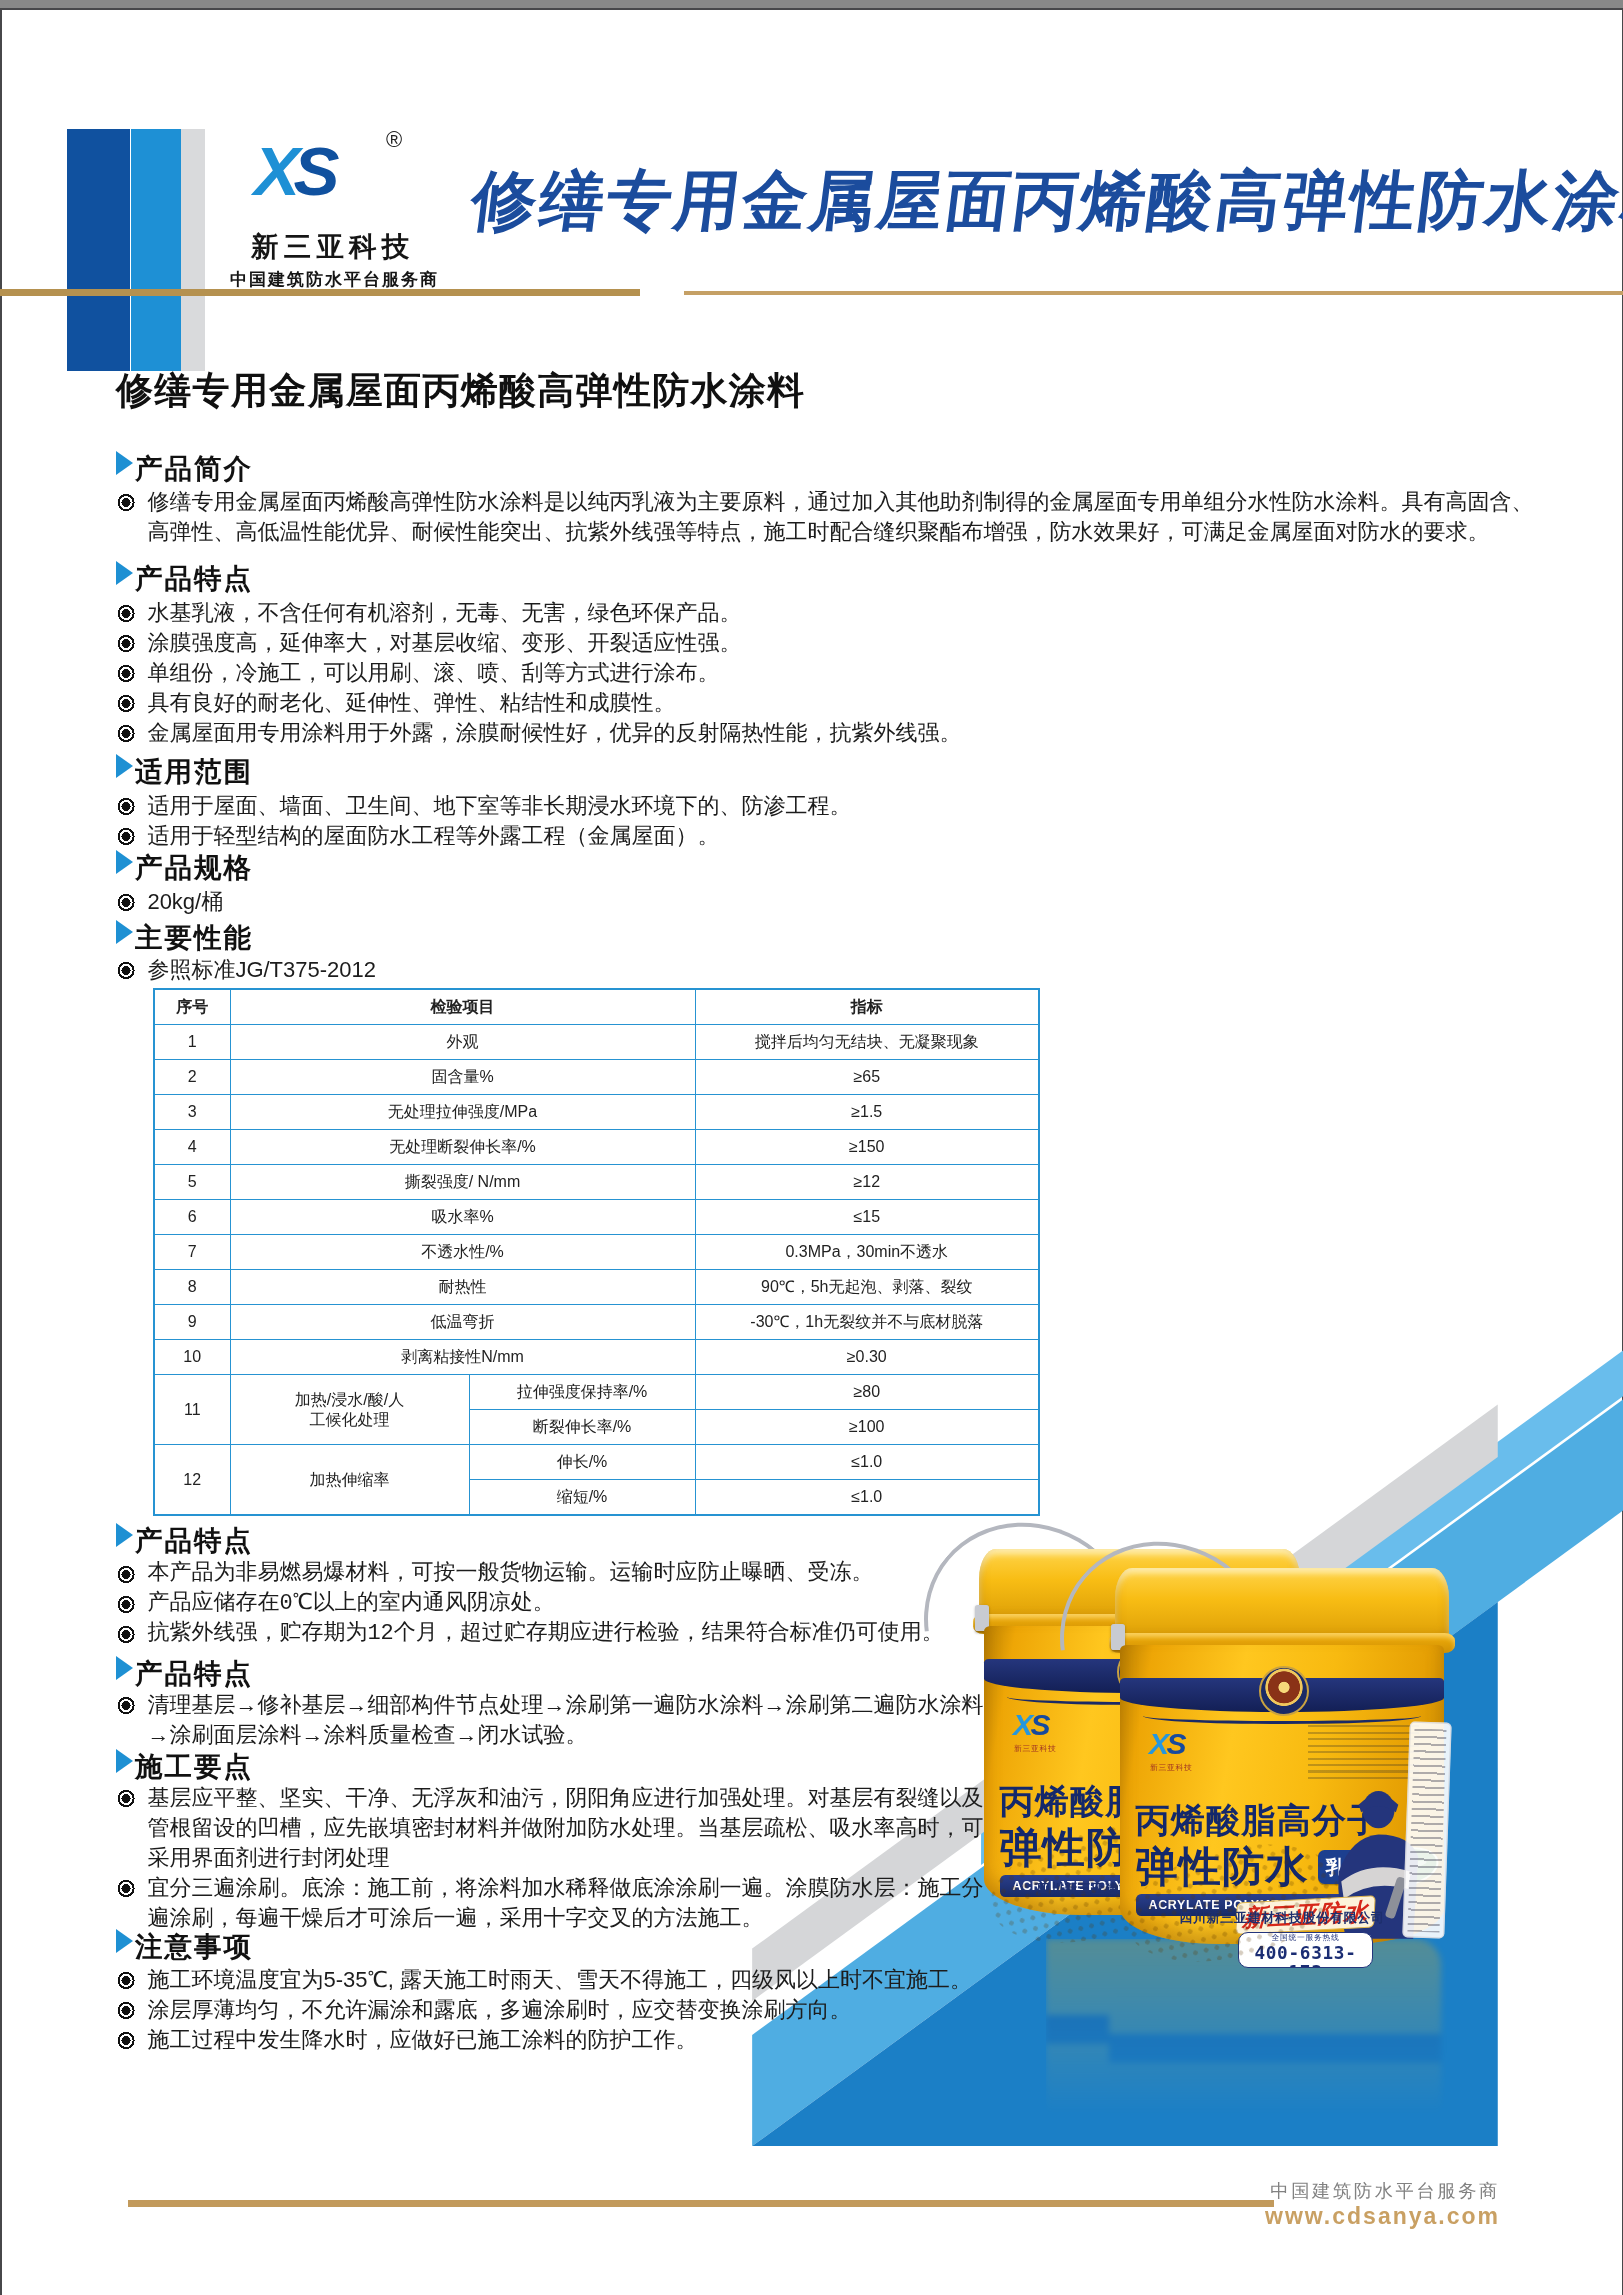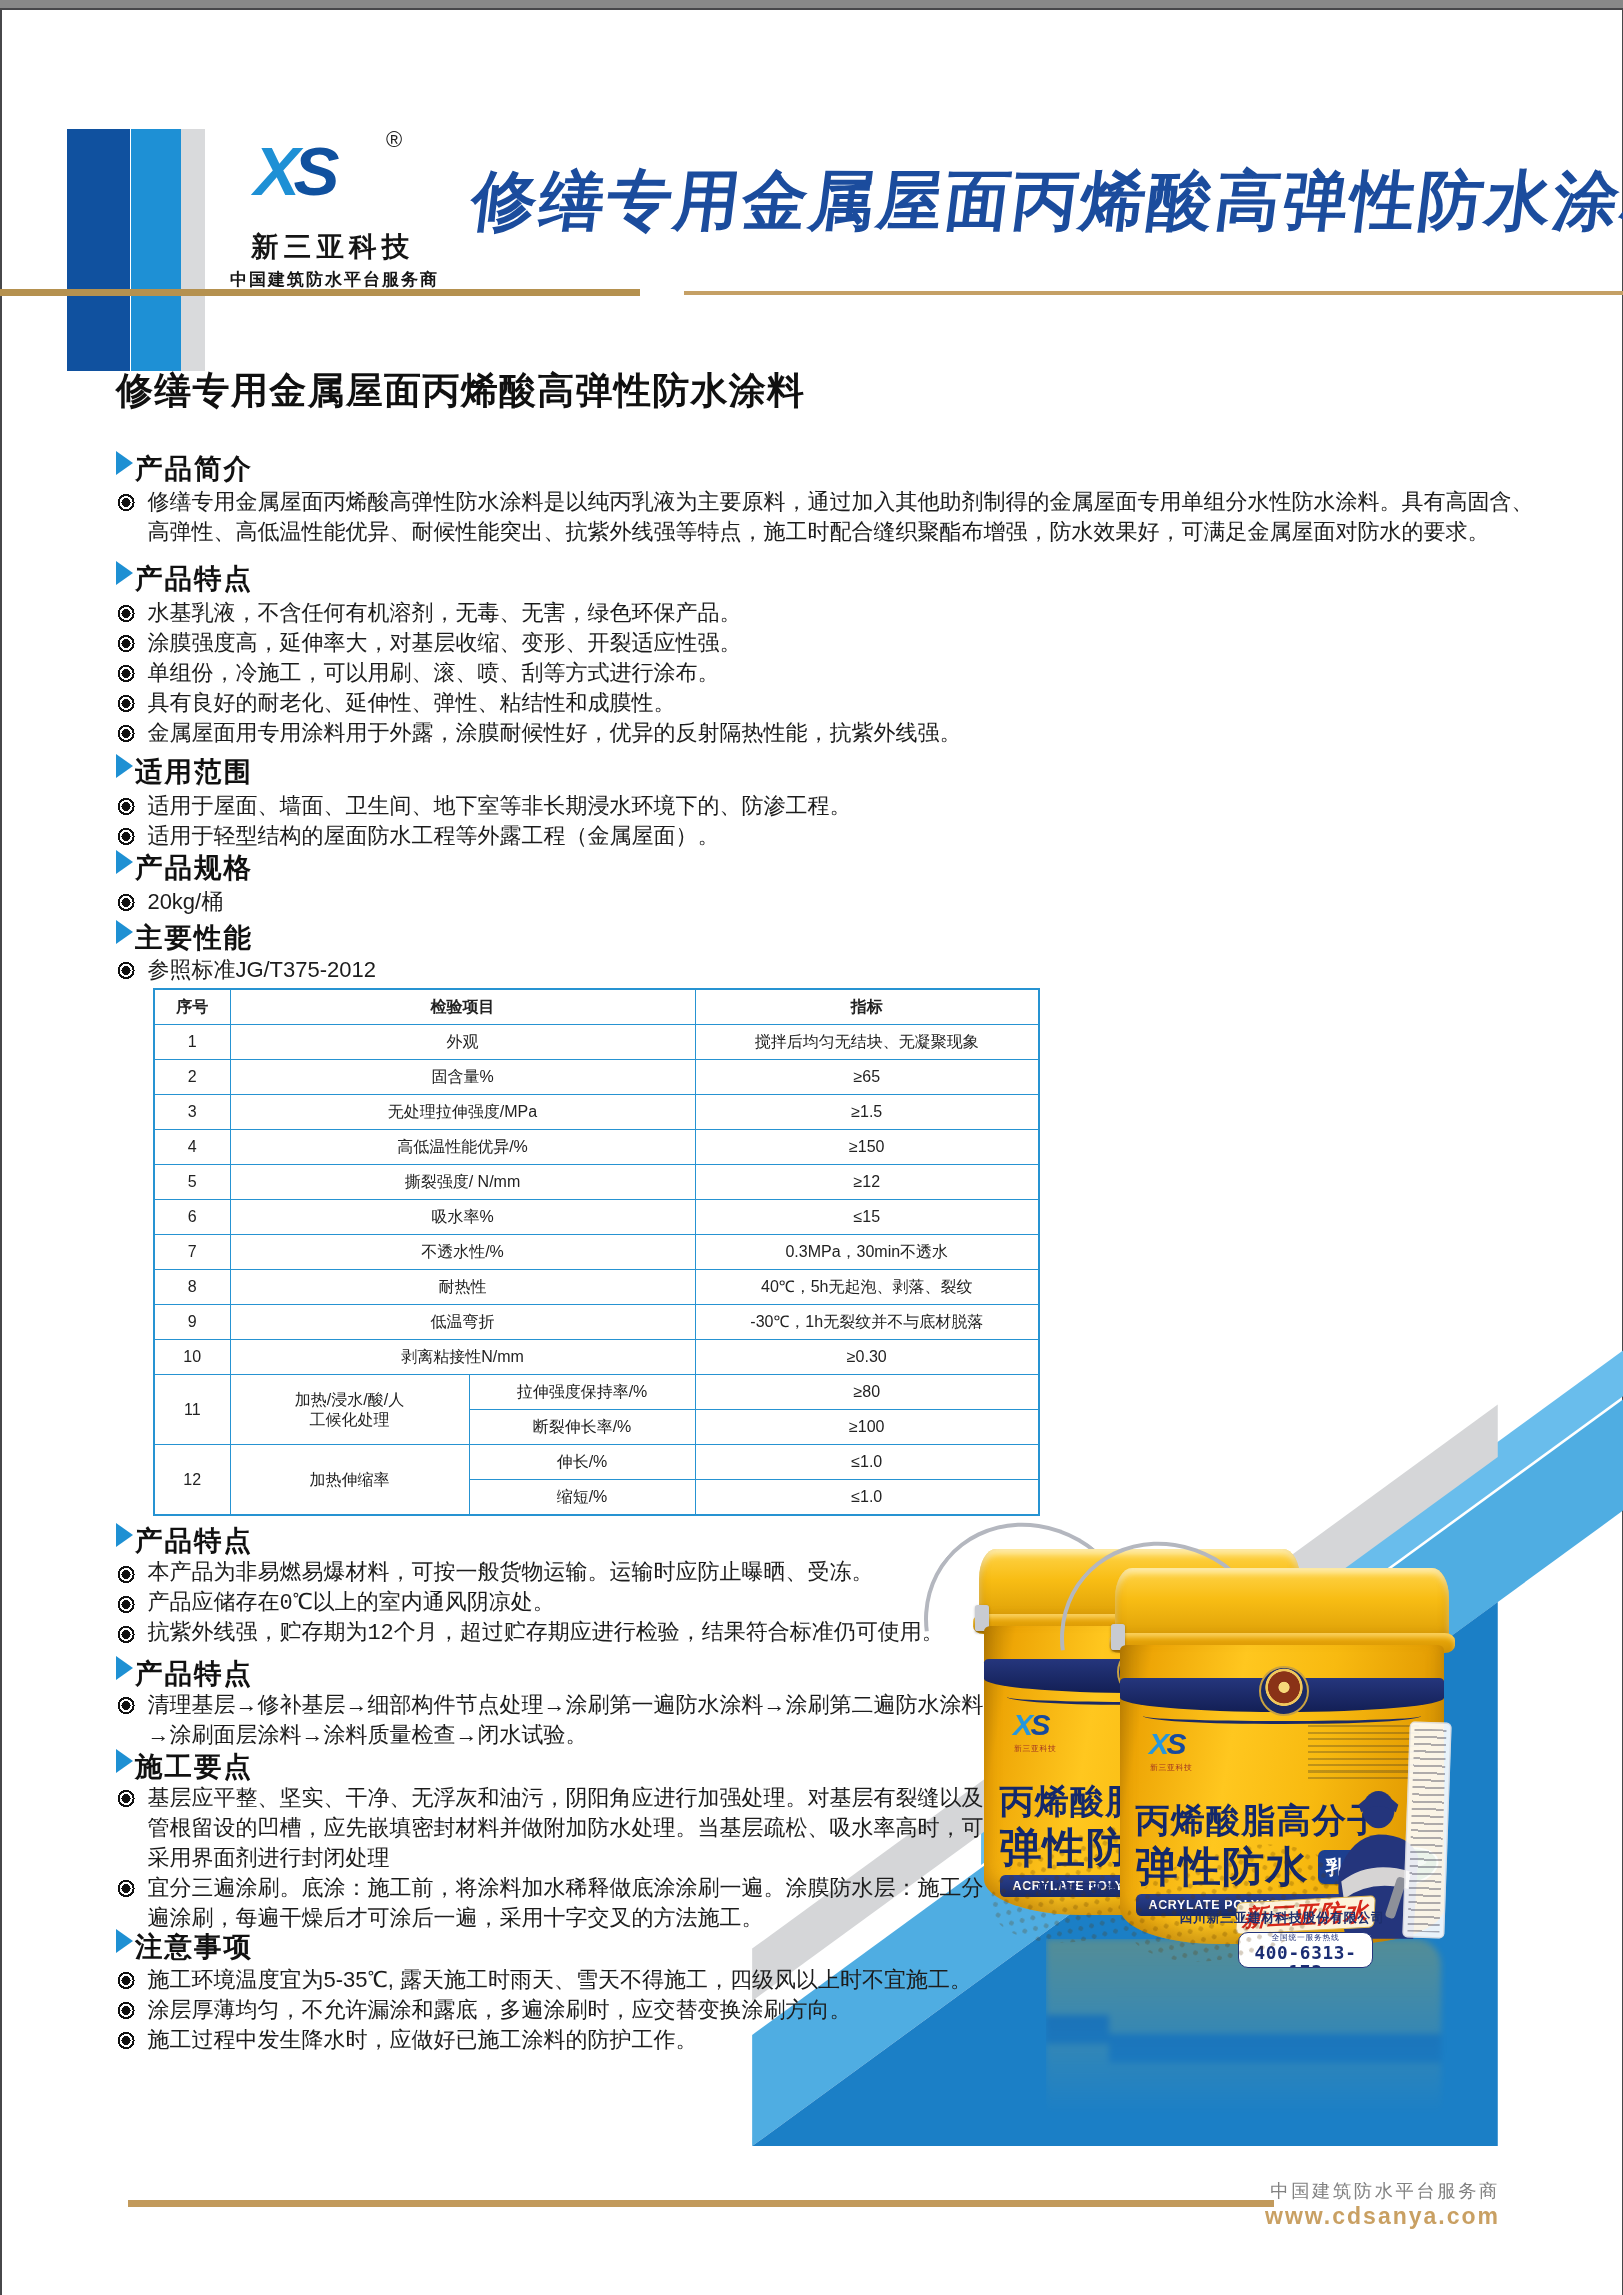--- a/index.html
+++ b/index.html
@@ -271,42 +271,42 @@
           <td colspan="2">固含量%</td>
           <td>≥65</td>
         </tr>
     <tr>
           <td>3</td>
           <td colspan="2">无处理拉伸强度/MPa</td>
           <td>≥1.5</td>
         </tr>
     <tr>
           <td>4</td>
-          <td colspan="2">高低温性能优异/%</td>
+          <td colspan="2">无处理断裂伸长率/%</td>
           <td>≥150</td>
         </tr>
     <tr>
           <td>5</td>
           <td colspan="2">撕裂强度/ N/mm</td>
           <td>≥12</td>
         </tr>
     <tr>
           <td>6</td>
           <td colspan="2">吸水率%</td>
           <td>≤15</td>
         </tr>
     <tr>
           <td>7</td>
           <td colspan="2">不透水性/%</td>
           <td>0.3MPa，30min不透水</td>
         </tr>
     <tr>
           <td>8</td>
           <td colspan="2">耐热性</td>
-          <td>40℃，5h无起泡、剥落、裂纹</td>
+          <td>90℃，5h无起泡、剥落、裂纹</td>
         </tr>
     <tr>
           <td>9</td>
           <td colspan="2">低温弯折</td>
           <td>-30℃，1h无裂纹并不与底材脱落</td>
         </tr>
     <tr>
           <td>10</td>
           <td colspan="2">剥离粘接性N/mm</td>
           <td>≥0.30</td>

